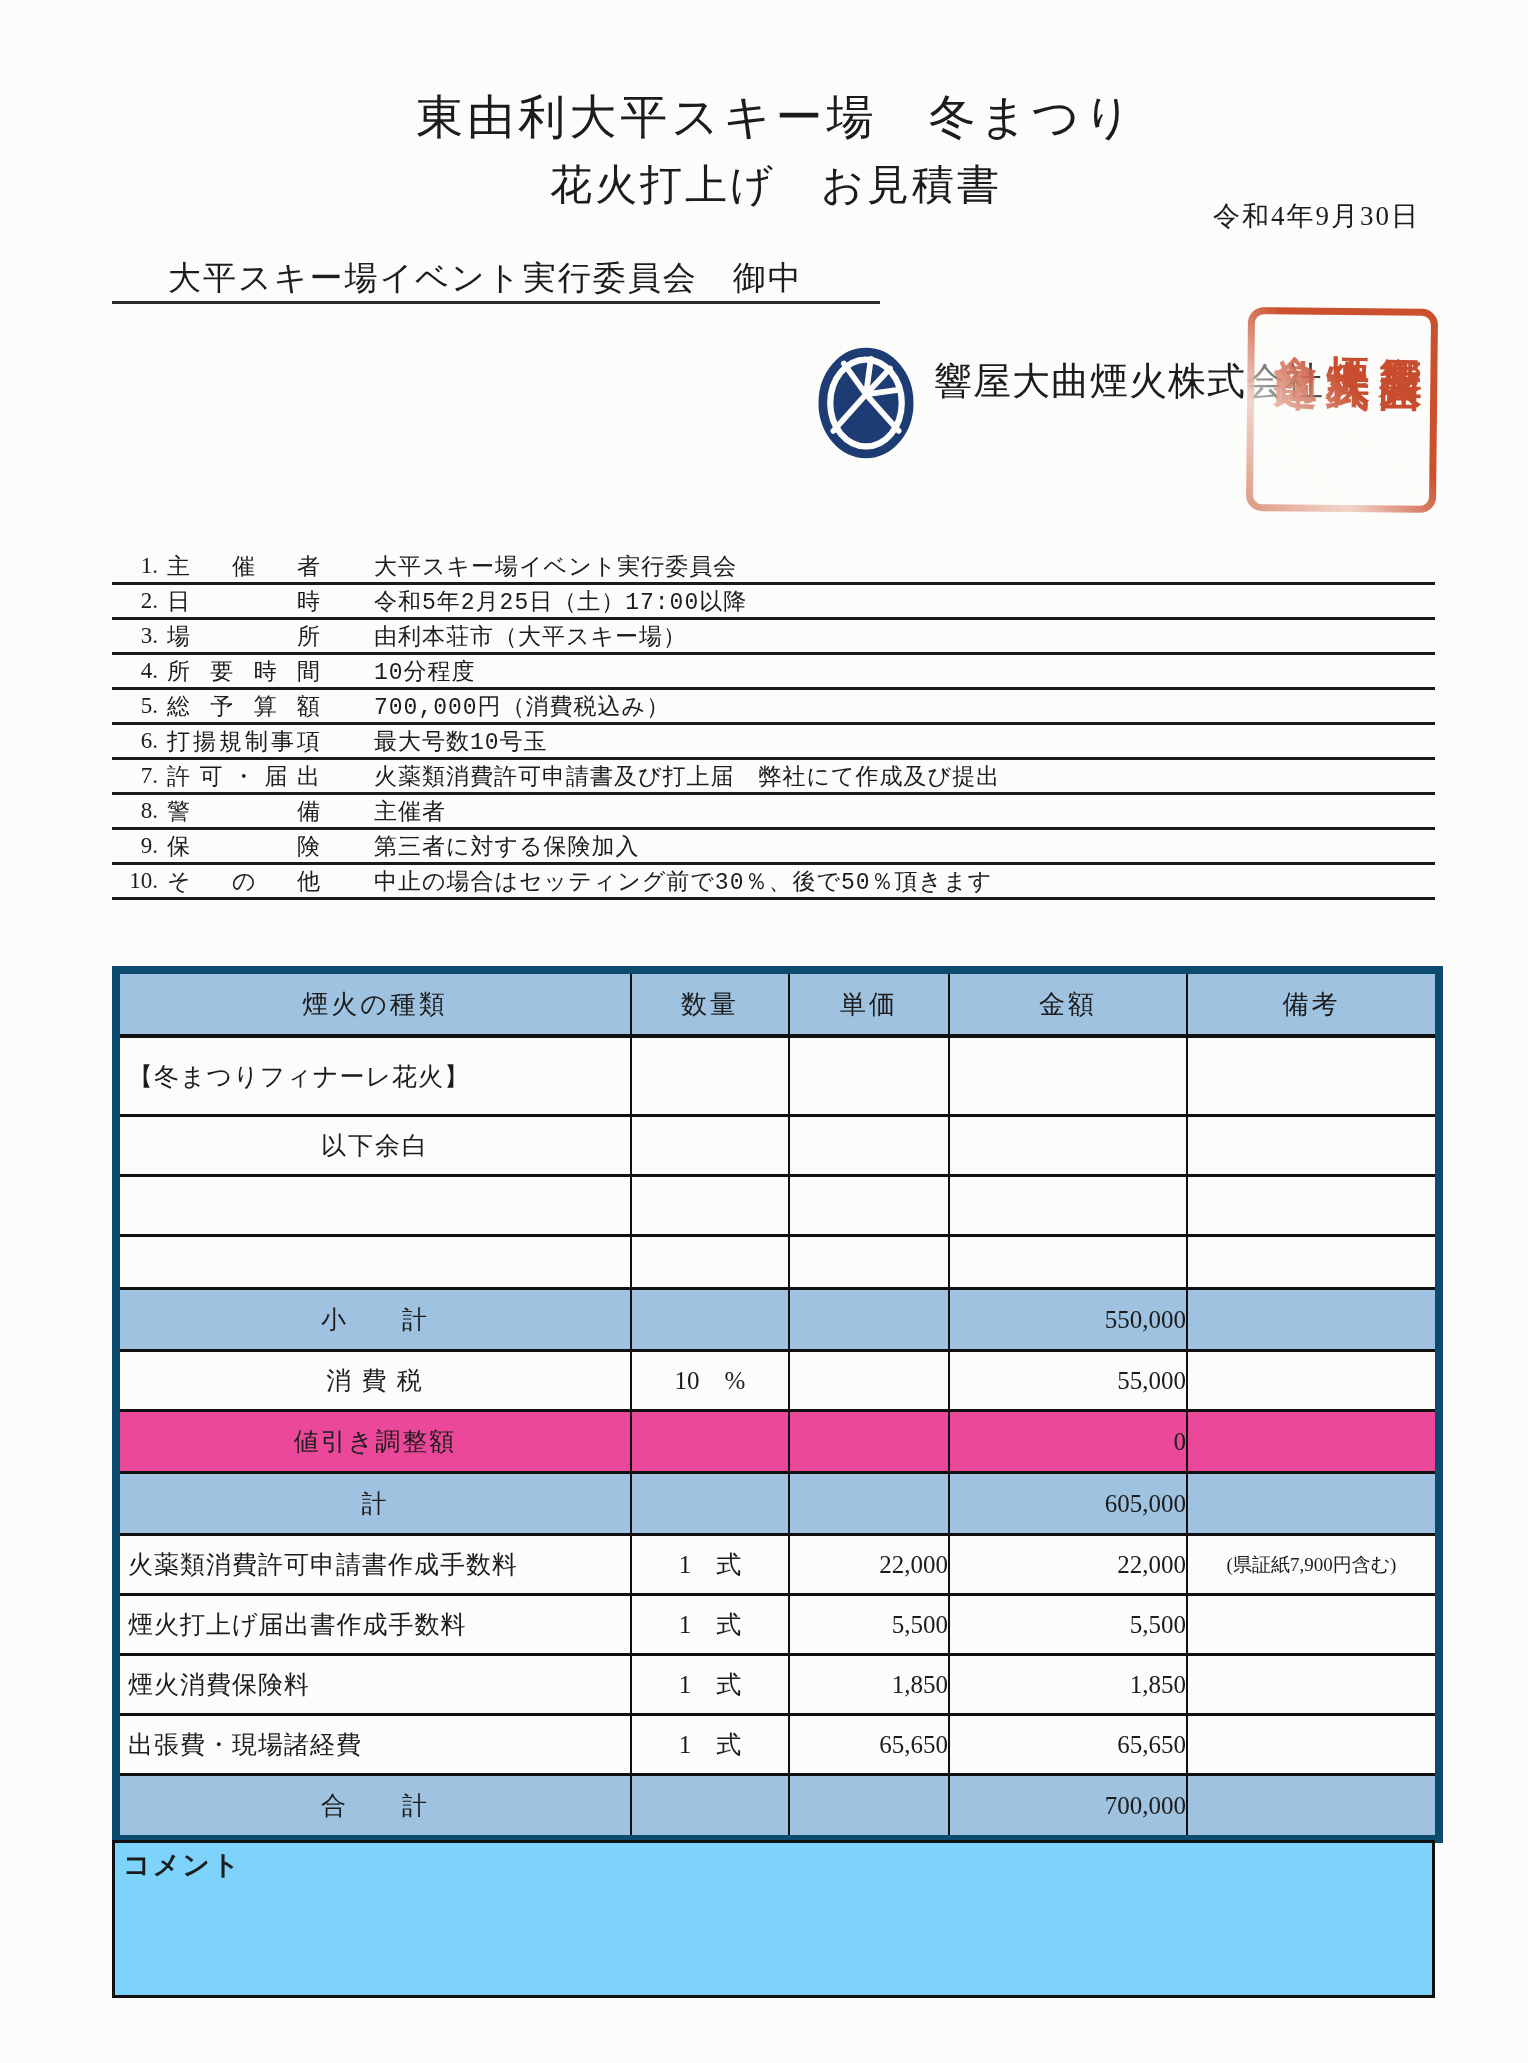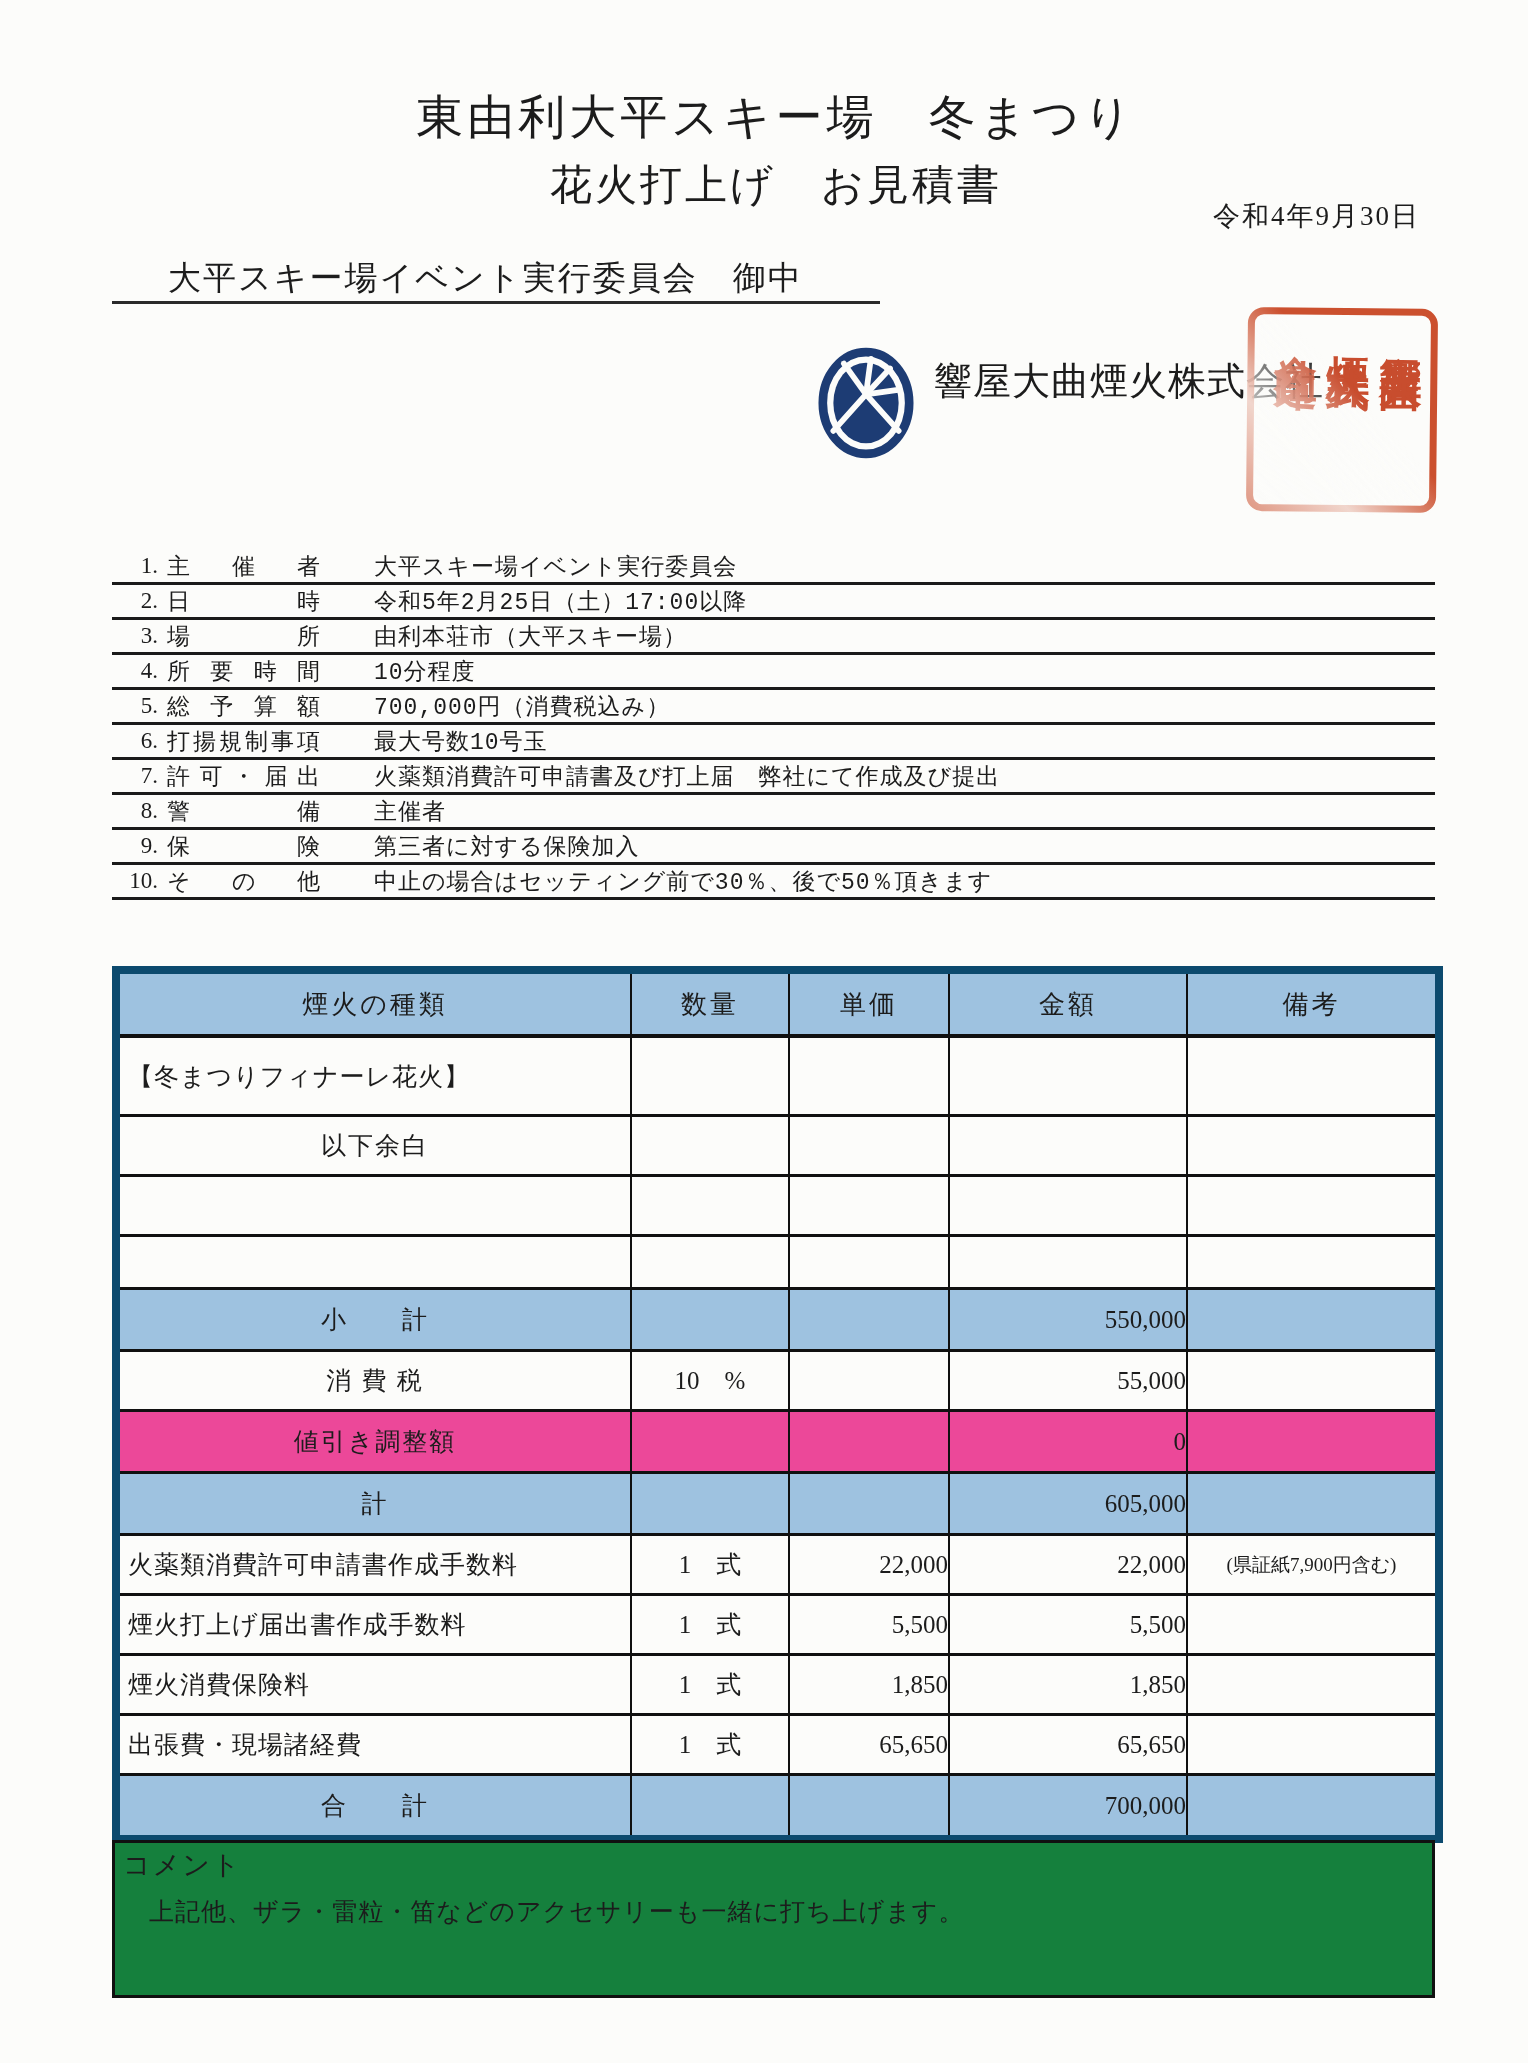--- a/index.html
+++ b/index.html
@@ -48,21 +48,21 @@
   tr.r-blue td{background:#9ec2e0;height:59px;}
   tr.r-yellow td{background:#ec4899;height:59px;}
   td.item-left{text-align:left;padding-left:22px;letter-spacing:1px;}
   td.item-left.flush{padding-left:8px;}
   td.item-center{text-align:center;letter-spacing:2px;}
   td.qty{text-align:center;}
   td.money{text-align:right;padding-right:20px;}
   td.note{text-align:center;font-size:19px;}
 
   
-  .comment-box{margin-top:-3px;border:3px solid #101010;height:152px;background:#15803d;}
+  .comment-box{margin-top:-3px;border:3px solid #101010;height:152px;background:#7dd3fc;font-weight:bold;}
   .comment-label{font-size:27px;padding:4px 0 0 8px;letter-spacing:2px;}
   .comment-text{font-size:25px;padding:12px 0 0 34px;letter-spacing:1px;}
 </style>
 </head>
 <body>
 
 <div class="page">
 
   <div class="title-block">
     <div class="title-1">東由利大平スキー場　冬まつり</div>
@@ -254,17 +254,16 @@
         <td class="qty"></td>
         <td class="money"></td>
         <td class="money">700,000</td>
         <td class="note"></td>
       </tr>
     </tbody>
       </table>
 
     <div class="comment-box">
       <div class="comment-label">コメント</div>
-      <div class="comment-text">上記他、ザラ・雷粒・笛などのアクセサリーも一緒に打ち上げます。</div>
     </div>
   </div>
 
 </div>
 
 </body></html>

